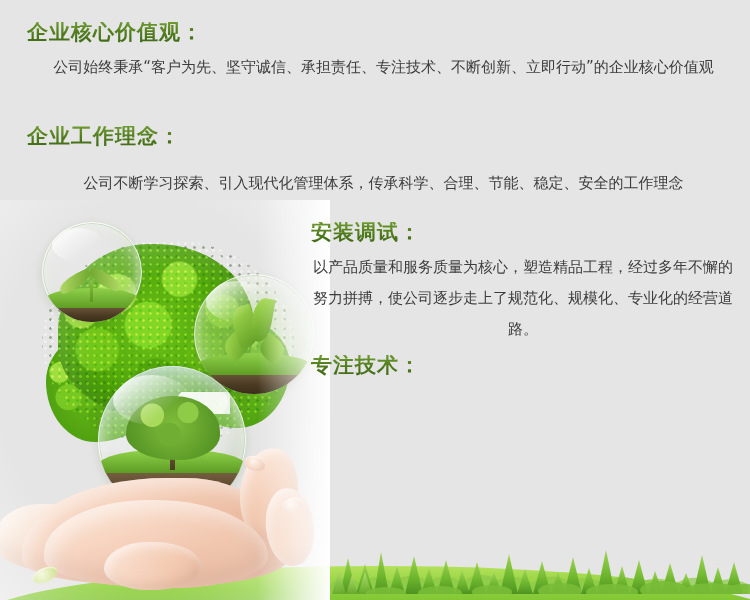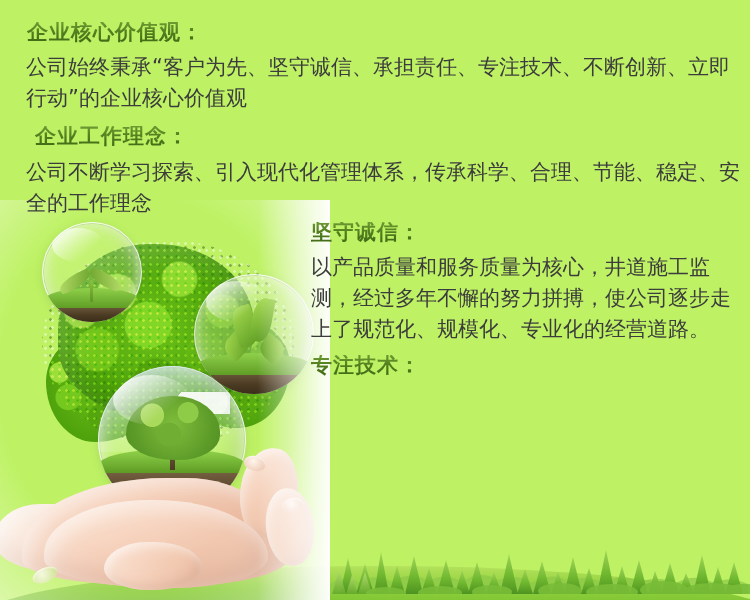--- a/index.html
+++ b/index.html
@@ -13,22 +13,23 @@
   body {
     font-family: "DejaVu Sans", "Liberation Sans", sans-serif;
     background: #ffffff;
     position: relative;
   }
 
   #page {
     position: relative;
     width: 750px;
     height: 600px;
-    background: #bef264;
+    background: #e5e5e5;
     overflow: hidden;
+    text-align: center;
   }
 
   
   .heading {
     position: absolute;
     font-size: 21px;
     font-weight: bold;
     letter-spacing: 1px;
     line-height: 1;
     white-space: nowrap;
@@ -40,31 +41,31 @@
     z-index: 6;
   }
   
   @supports not (background-clip: text) {
     .heading { color: #4f7c1d; -webkit-text-fill-color: #4f7c1d; }
   }
 
   
   .body-text {
     position: absolute;
-    font-size: 21px;
+    font-size: 15px;
     color: #3c3c3c;
     line-height: 31px;
     z-index: 6;
   }
 
   #blk1-head { left: 27px; top: 22px; }
   #blk1-body { left: 26px; top: 52px; width: 715px; }
 
-  #blk2-head { left: 35px; top: 126px; }
-  #blk2-body { left: 26px; top: 157px; width: 715px; }
+  #blk2-head { left: 27px; top: 126px; }
+  #blk2-body { left: 26px; top: 168px; width: 715px; }
 
   #blk3-head { left: 311px; top: 222px; }
   #blk3-body { left: 311px; top: 252px; width: 424px; }
 
   #blk4-head { left: 311px; top: 355px; }
   #blk4-body { left: 311px; top: 385px; width: 424px; }
 
   
   #photo {
     position: absolute;
@@ -345,22 +346,22 @@
 <body>
 
 <div id="page">
 
   <div class="heading" id="blk1-head">企业核心价值观：</div>
   <div class="body-text" id="blk1-body">公司始终秉承“客户为先、坚守诚信、承担责任、专注技术、不断创新、立即行动”的企业核心价值观</div>
 
   <div class="heading" id="blk2-head">企业工作理念：</div>
   <div class="body-text" id="blk2-body">公司不断学习探索、引入现代化管理体系，传承科学、合理、节能、稳定、安全的工作理念</div>
 
-  <div class="heading" id="blk3-head">坚守诚信：</div>
-  <div class="body-text" id="blk3-body">以产品质量和服务质量为核心，井道施工监测，经过多年不懈的努力拼搏，使公司逐步走上了规范化、规模化、专业化的经营道路。</div>
+  <div class="heading" id="blk3-head">安装调试：</div>
+  <div class="body-text" id="blk3-body">以产品质量和服务质量为核心，塑造精品工程，经过多年不懈的努力拼搏，使公司逐步走上了规范化、规模化、专业化的经营道路。</div>
 
   <div class="heading" id="blk4-head">专注技术：</div>
 
   <div id="photo">
 
     <div class="bush" id="bush-left"></div>
     <div class="bush" id="bush-right"></div>
     <div class="bush" id="bush-main"></div>
     <div class="bush-speckle"></div>
 

